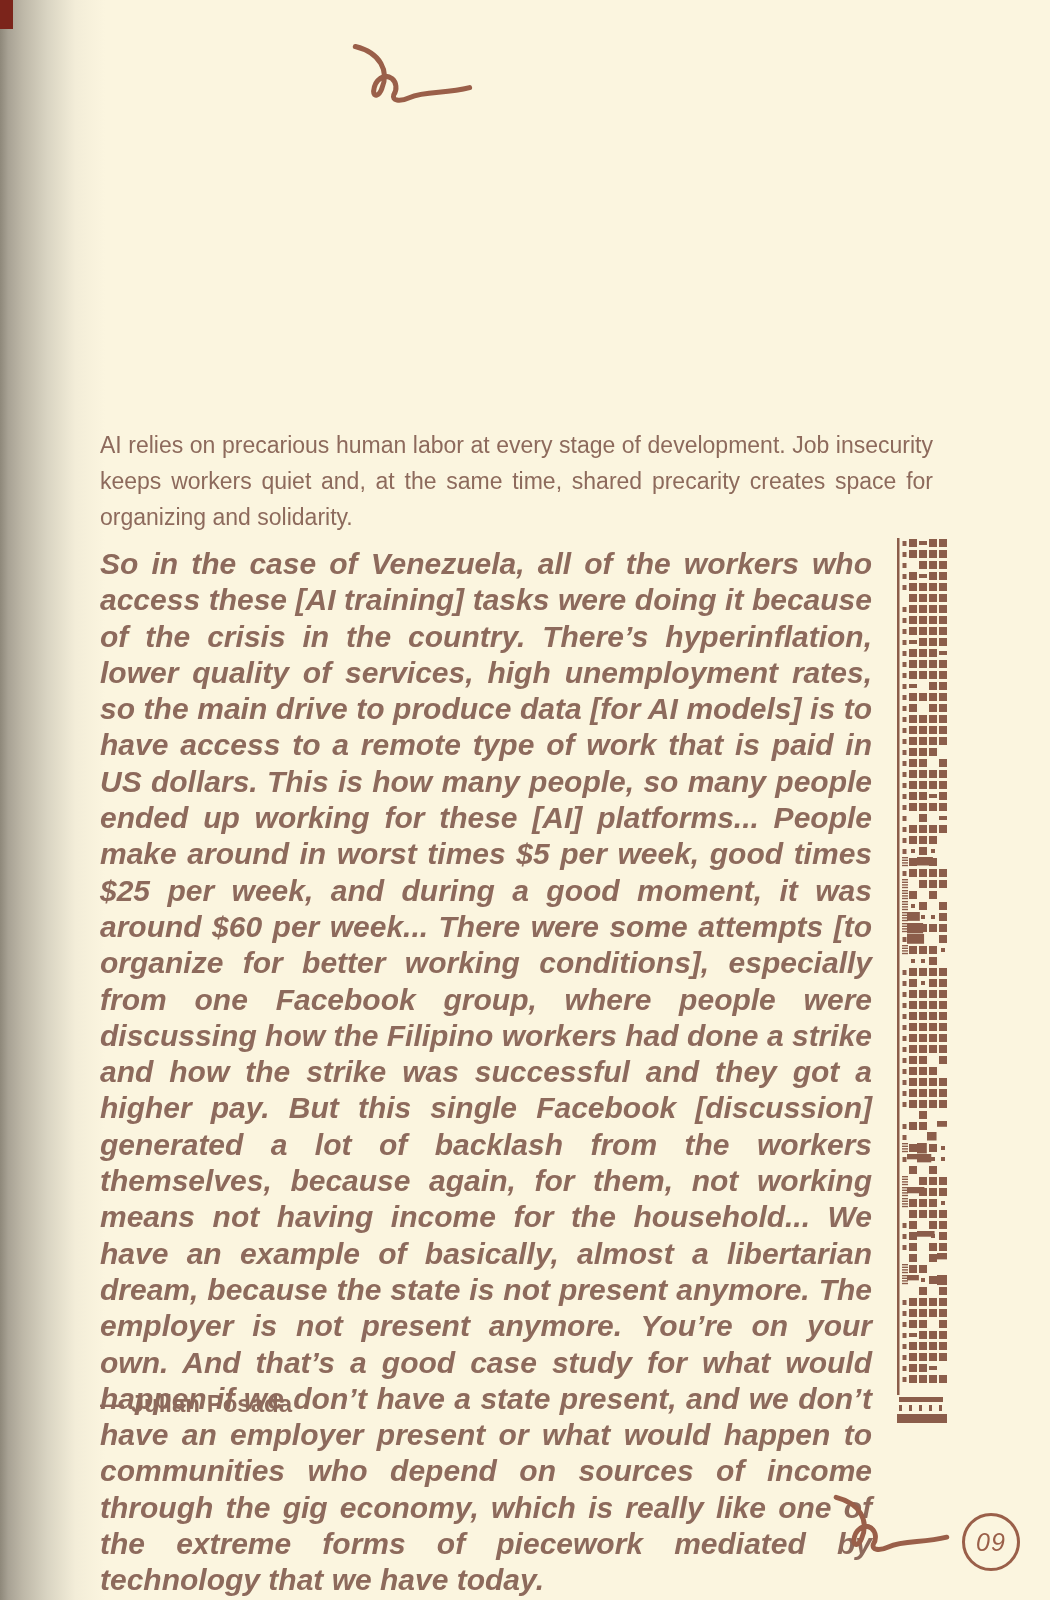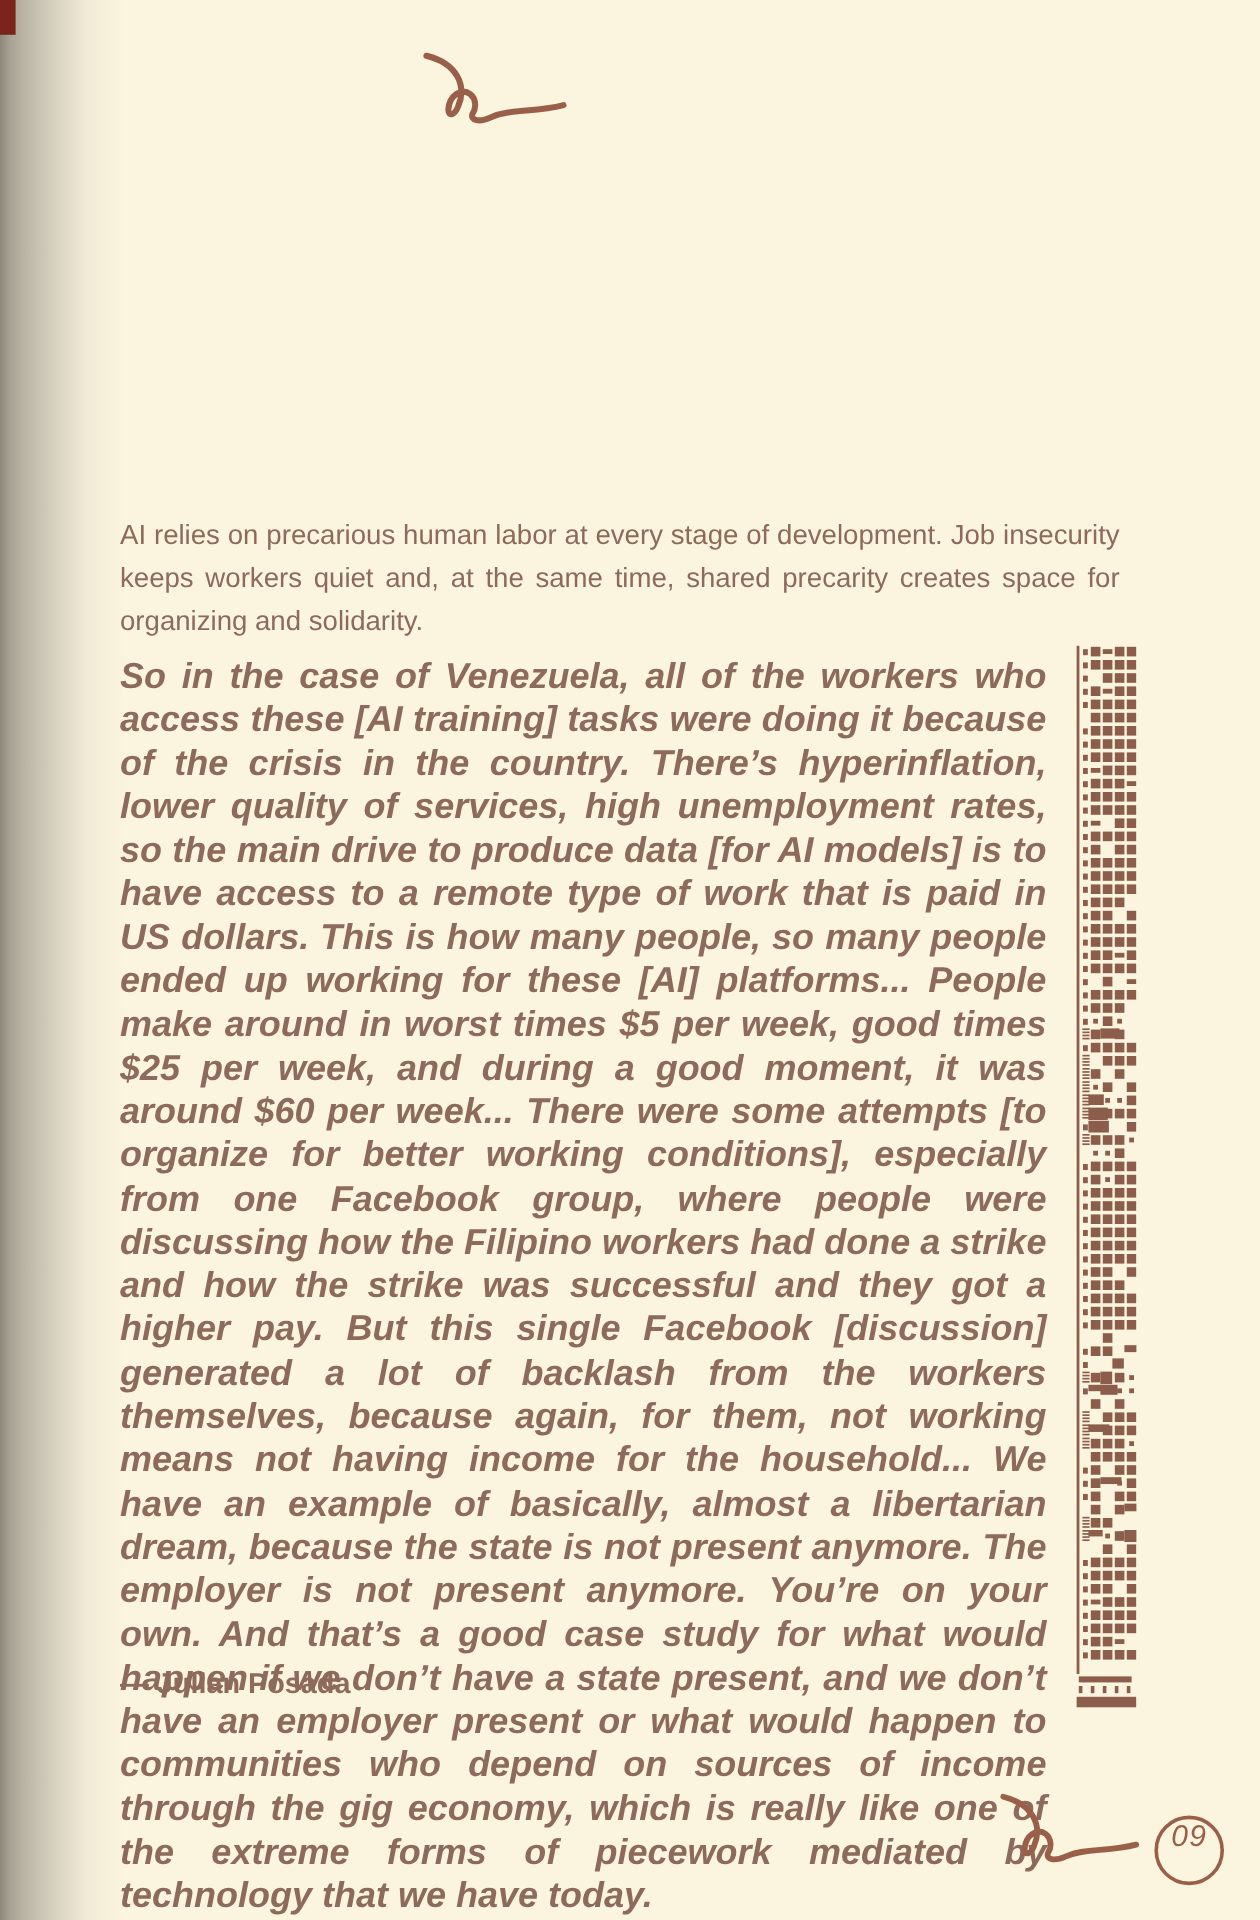--- a/index.html
+++ b/index.html
@@ -71,21 +71,21 @@
     font-size:24px;font-weight:bold;
     color:var(--body);
   }
   .pixel-strip{
     position:absolute;left:897px;top:538px;width:50px;height:885px;
   }
   .page-badge{
     position:absolute;left:962px;top:1513px;
     width:58px;height:58px;border-radius:50%;
     border:3.5px solid var(--title);
-    display:flex;justify-content:center;
+    display:flex;align-items:center;justify-content:center;
   }
   .page-badge span{
     font-size:25px;color:var(--title);
     font-style:italic;letter-spacing:1px;
   }
 </style>
 </head>
 <body>
 
 <div class="page">

